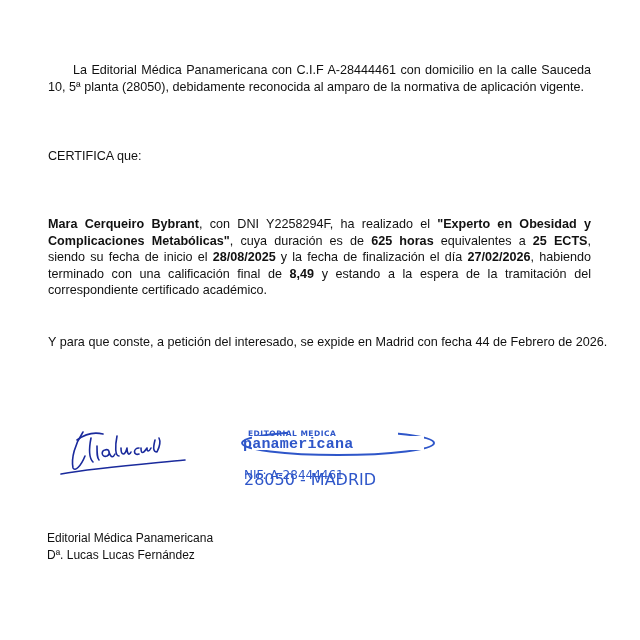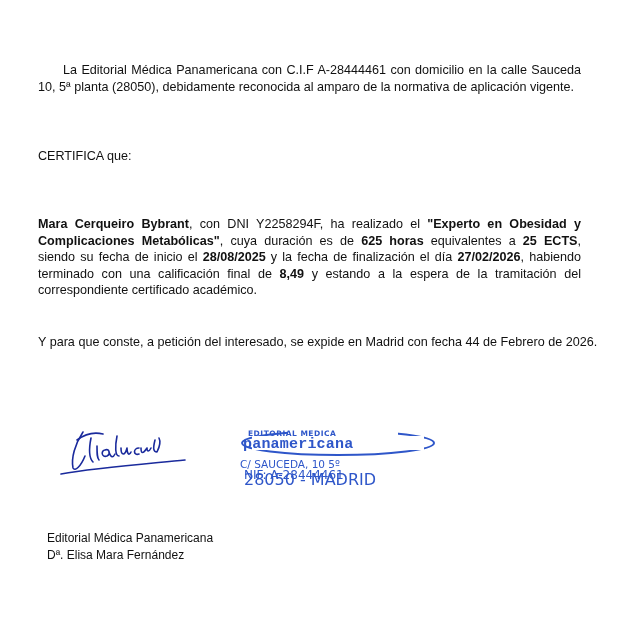--- a/index.html
+++ b/index.html
@@ -1,20 +1,20 @@
 <!DOCTYPE html>
 <html><head>
 <meta charset="utf-8">
 <style>
   html, body { margin: 0; padding: 0; }
   body {
     width: 640px; height: 640px; background: #ffffff; position: relative; overflow: hidden;
     font-family: "Liberation Sans", "DejaVu Sans", sans-serif; color: #111;
   }
-  .p { position: absolute; left: 38px; width: 543px; font-size: 12.6px; line-height: 16.6px; text-align: justify; }
+  .p { position: absolute; left: 48px; width: 543px; font-size: 12.6px; line-height: 16.6px; text-align: justify; }
   .p b { font-weight: bold; }
   .indent { text-indent: 25px; }
   #intro { top: 62px; }
   #certifica { top: 148px; }
   #body-para { top: 216px; }
   #closing { top: 334px; text-align: left; width: 560px; }
   #signature { position: absolute; left: 55px; top: 418px; width: 140px; height: 60px; }
   #stamp { position: absolute; left: 238px; top: 425px; width: 200px; height: 75px; color: #2e56c9; }
   .stamp-line { position: absolute; width: 100%; text-align: left; font-family: "DejaVu Sans", sans-serif; color: #2e56c9; }
   #stamp-top { top: 4px; left: 10px; font-size: 7.5px; font-weight: bold; letter-spacing: 0.5px; }
@@ -54,21 +54,20 @@
 </div>
 
 <div id="stamp">
   <svg width="200" height="34" viewBox="0 0 200 34" style="position:absolute;left:0;top:0;">
     <ellipse cx="100" cy="18" rx="96" ry="12" fill="none" stroke="#2e56c9" stroke-width="2"></ellipse>
     <rect x="50" y="3" width="110" height="8" fill="#ffffff"></rect>
     <rect x="14" y="11" width="172" height="14" fill="#ffffff"></rect>
   </svg>
   <div class="stamp-line" id="stamp-top">EDITORIAL MEDICA</div>
   <div class="stamp-line" id="stamp-brand">panamericana</div>
-  <div class="stamp-line" id="stamp-addr1">C/ SAUCEDA, 10  5º</div>
   <div class="stamp-line" id="stamp-addr2">28050 - MADRID</div>
   <div class="stamp-line" id="stamp-addr3">NIF: A-28444461</div>
 </div>
 
 <div id="footer">
   <div>Editorial Médica Panamericana</div>
-  <div>Dª. Elisa Mara Fernández</div>
+  <div>Dª. Lucas Lucas Fernández</div>
 </div>
 
 </body></html>

